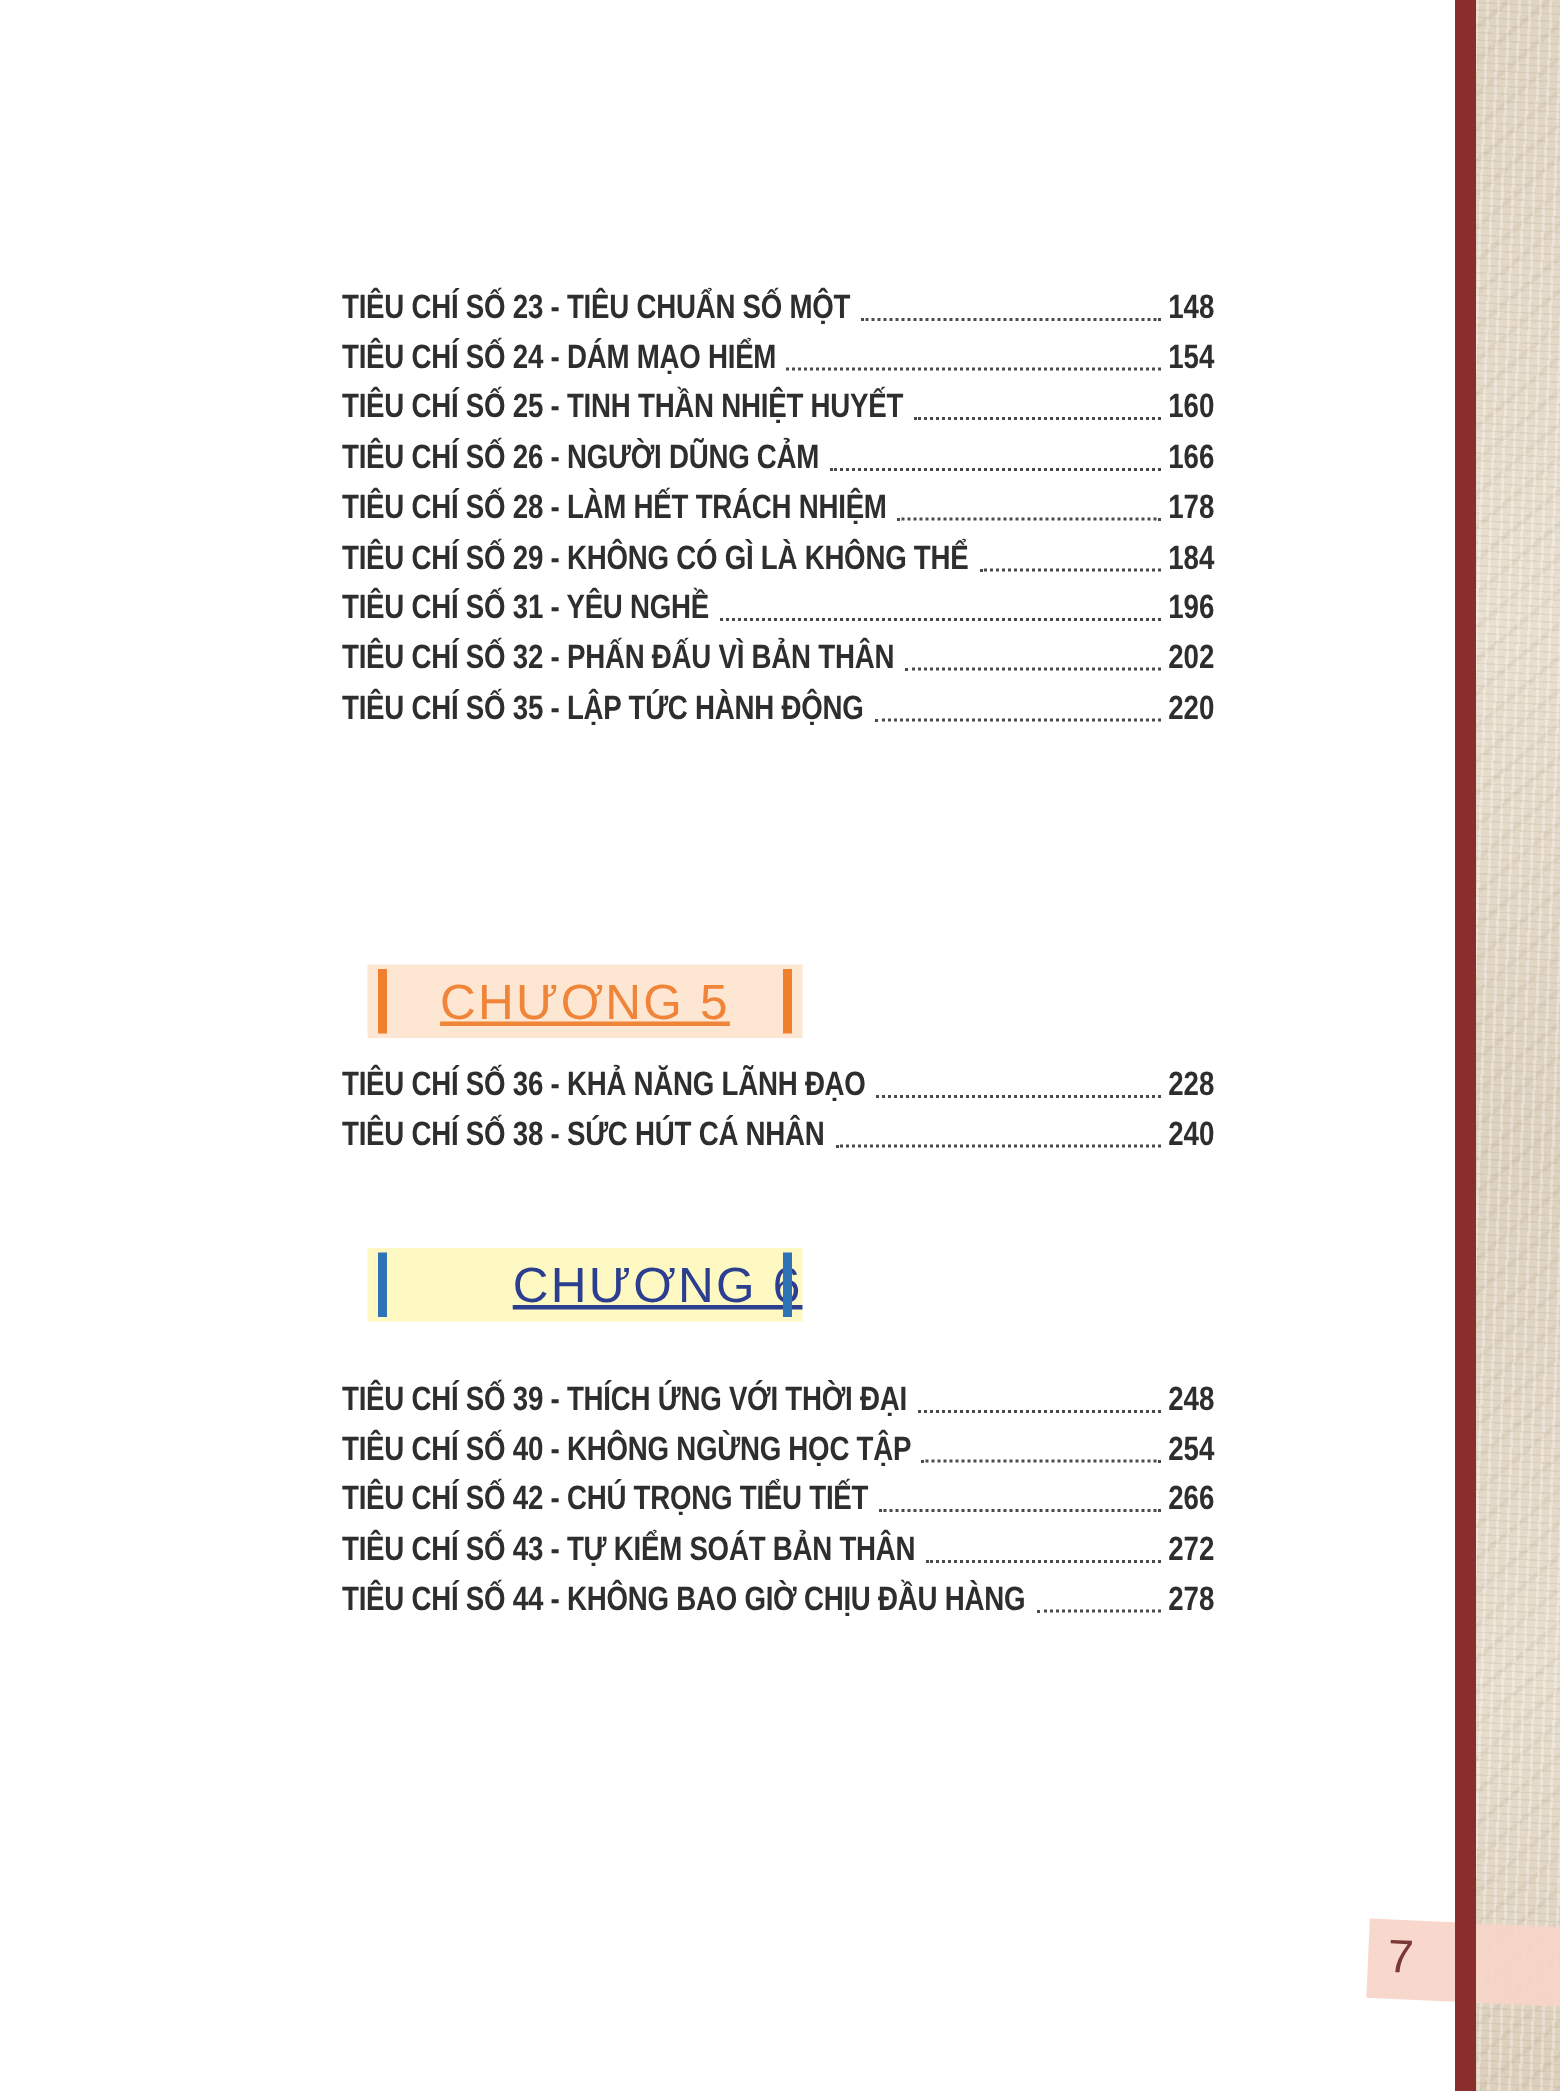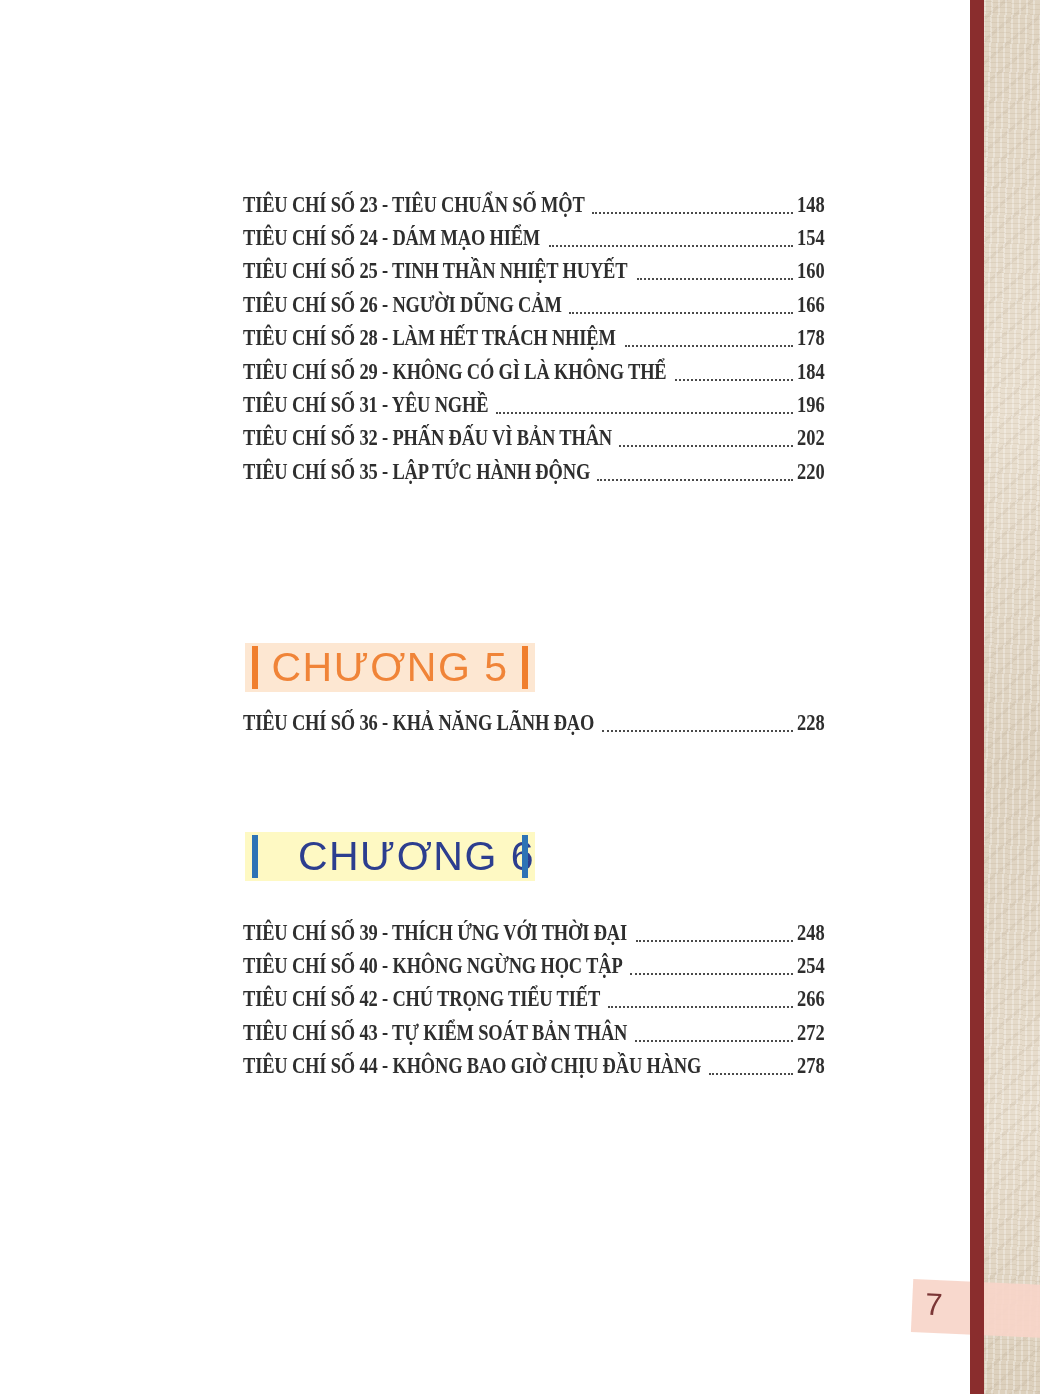--- a/index.html
+++ b/index.html
@@ -46,21 +46,21 @@
     transform: rotate(2.6deg);
     transform-origin: center;
     z-index: 2;
   }
   .badge .pgnum {
     position: absolute; left: 13px; top: 7px;
     font-size: 31px; color: #7b3636;
   }
 
   
-  .toclist { position: absolute; left: 243px; width: 582px; font-family: Liberation Serif, serif; }
+  .toclist { position: absolute; left: 228px; width: 582px; }
   .pos-list-0 { top: 188px; }
   .pos-list-1 { top: 706px; }
   .pos-list-2 { top: 916px; }
 
   .row { height: 33.4px; display: flex; align-items: center; }
   .t {
     font-weight: bold; font-size: 22.5px; color: #2e2e2e;
     white-space: nowrap; letter-spacing: -0.2px;
     transform: scaleX(0.82); transform-origin: left center;
   }
@@ -80,21 +80,21 @@
   .chapter {
     position: absolute; left: 245px;
     width: 290px; height: 49px;
     display: flex; align-items: center; justify-content: center;
   }
   .chapter::before, .chapter::after {
     content: ""; position: absolute; top: 3px; bottom: 3px; width: 6px;
   }
   .chapter::before { left: 7px; }
   .chapter::after  { right: 7px; }
-  .chlbl { font-size: 41px; letter-spacing: 1.5px; white-space: nowrap; }
+  .chlbl { font-size: 33px; letter-spacing: 1.5px; white-space: nowrap; text-decoration: underline; }
 
   .pos-ch-1 { top: 643px; background: #fde7d2; }
   .pos-ch-1::before, .pos-ch-1::after { background: #f07f2e; }
   .pos-ch-1 .chlbl { color: #f08438; }
 
   .pos-ch-2 { top: 832px; background: #fef9c3; justify-content: flex-end; }
   .pos-ch-2::before, .pos-ch-2::after { background: #2d73b5; }
   .pos-ch-2 .chlbl { color: #2c3e8f; }
 </style>
 </head>
@@ -156,20 +156,25 @@
       </div>
       <div class="chapter pos-ch-1">
         <span class="chlbl">CHƯƠNG 5</span>
       </div>
       <div class="toclist pos-list-1">
         <div class="row">
           <span class="t cx" style="margin-right: -76.68px;">TIÊU CHÍ SỐ 36 - KHẢ NĂNG LÃNH ĐẠO</span>
           <span class="dots"></span>
           <span class="p cx" style="margin-left: -6.84px;">228</span>
         </div>
+        <div class="row">
+          <span class="t cx" style="margin-right: -70.56px;">TIÊU CHÍ SỐ 38 - SỨC HÚT CÁ NHÂN</span>
+          <span class="dots"></span>
+          <span class="p cx" style="margin-left: -6.84px;">240</span>
+        </div>
       </div>
       <div class="chapter pos-ch-2">
         <span class="chlbl">CHƯƠNG 6</span>
       </div>
       <div class="toclist pos-list-2">
         <div class="row">
           <span class="t cx" style="margin-right: -82.62px;">TIÊU CHÍ SỐ 39 - THÍCH ỨNG VỚI THỜI ĐẠI</span>
           <span class="dots"></span>
           <span class="p cx" style="margin-left: -6.84px;">248</span>
         </div>

